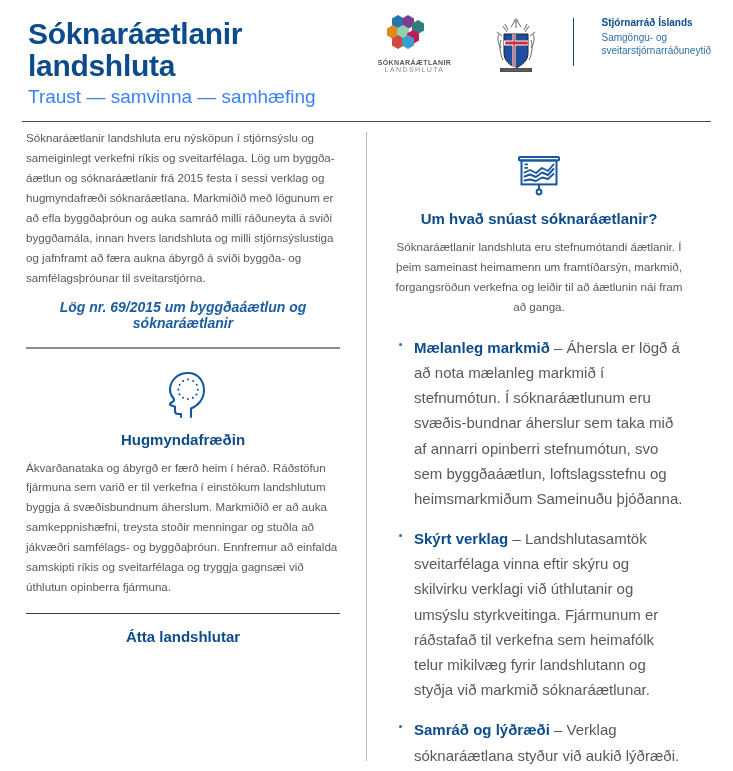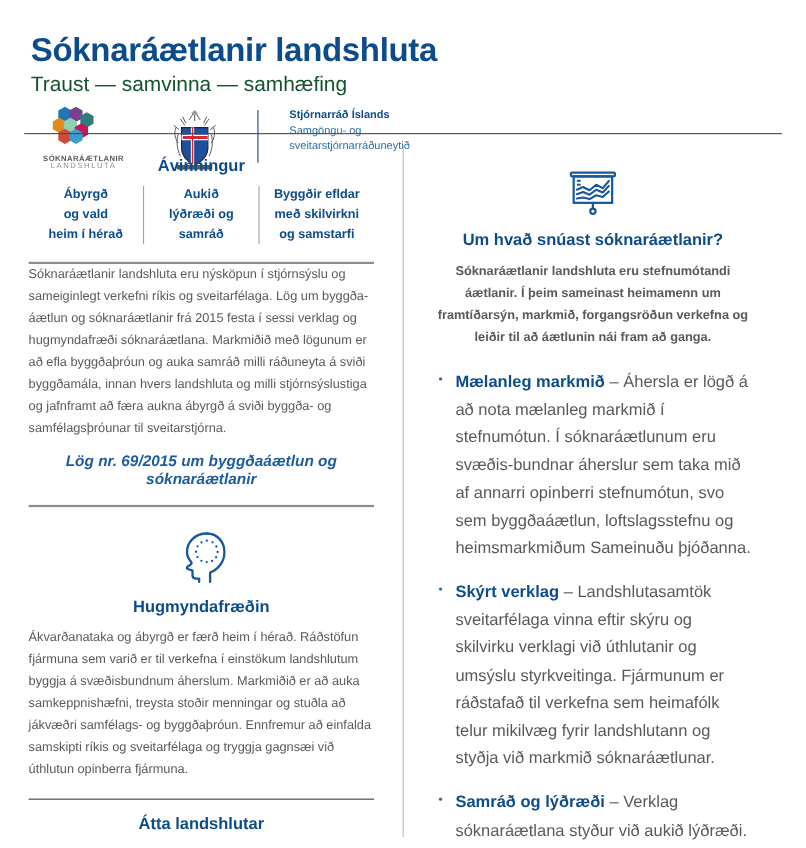--- a/index.html
+++ b/index.html
@@ -14,36 +14,35 @@
     overflow: hidden;
   }
 
   .page { position: relative; width: 733px; height: 771px; }
 
   
   .header {
     display: flex;
     align-items: flex-start;
     justify-content: space-between;
-    padding: 18px 22px 0 28px;
+    padding: 6px 22px 0 28px;
     height: 120px;
-    flex-direction: column;
   }
   .header-left { padding-top: 12px; }
   .main-title {
     font-size: 30px;
     font-weight: bold;
     color: #0d4c8b;
     letter-spacing: -0.3px;
     margin: 0 0 6px 0;
     line-height: 1.05;
   }
   .sub-title {
     font-size: 19px;
-    color: #14532d;
+    color: #3b82f6;
     margin: 0;
     font-weight: 400;
     line-height: 1.1;
   }
 
   .header-right {
     display: flex;
     align-items: flex-start;
     gap: 28px;
     padding-top: 8px;
@@ -127,21 +126,21 @@
     text-align: center; font-size: 14px; font-style: italic;
     font-weight: bold; color: #1d5c9e; margin: 11px 0 0 0;
   }
 
   .icon-center { text-align: center; margin: 16px 0 4px 0; }
   .icon-center svg { display: block; margin: 0 auto; }
 
   
   .r-intro {
     text-align: center; font-size: 11.6px; line-height: 1.72;
-    color: #58595b; margin: 0; font-weight: bold;
+    color: #58595b; margin: 0;
   }
   .bullets { margin: 18px 0 0 0; padding: 0; list-style: none; }
   .bullets li {
     position: relative;
     padding-left: 22px;
     font-size: 15px;
     line-height: 1.68;
     color: #58595b;
     margin-bottom: 15px;
   }
@@ -224,35 +223,20 @@
     </div>
   </div>
 
   <div class="rule-top"></div>
   <div class="col-divider"></div>
 
   <div class="columns">
 
     <div class="col-left">
 
-      <section>
-        <h2 class="benefits-title">Ávinningur</h2>
-        <div class="benefits-row">
-          <div class="benefit" style="white-space:pre-line">Ábyrgð
-og vald
-heim í hérað</div>
-          <div class="benefit" style="white-space:pre-line">Aukið
-lýðræði og
-samráð</div>
-          <div class="benefit" style="white-space:pre-line">Byggðir efldar
-með skilvirkni
-og samstarfi</div>
-        </div>
-        <div class="hr-grey"></div>
-      </section>
 
       <section>
         <p class="body-center">Sóknaráætlanir landshluta eru nýsköpun í stjórnsýslu og sameiginlegt verkefni ríkis og sveitarfélaga. Lög um byggða-áætlun og sóknaráætlanir frá 2015 festa í sessi verklag og hugmyndafræði sóknaráætlana. Markmiðið með lögunum er að efla byggðaþróun og auka samráð milli ráðuneyta á sviði byggðamála, innan hvers landshluta og milli stjórnsýslustiga og jafnframt að færa aukna ábyrgð á sviði byggða- og samfélagsþróunar til sveitarstjórna.</p>
         <p class="cite">Lög nr. 69/2015 um byggðaáætlun og sóknaráætlanir</p>
         <div class="hr-grey"></div>
       </section>
 
       <section>
         <div class="icon-center">
           <svg width="56" height="56" viewBox="0 0 56 56" aria-hidden="true">

